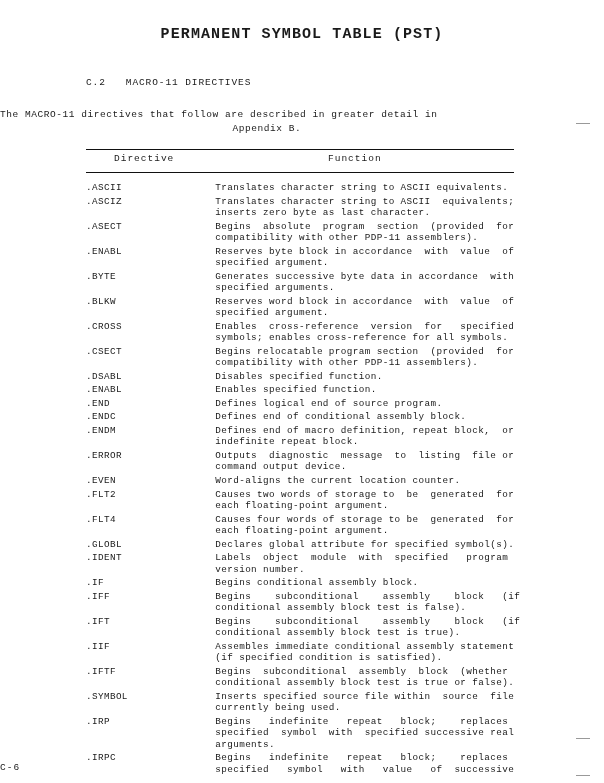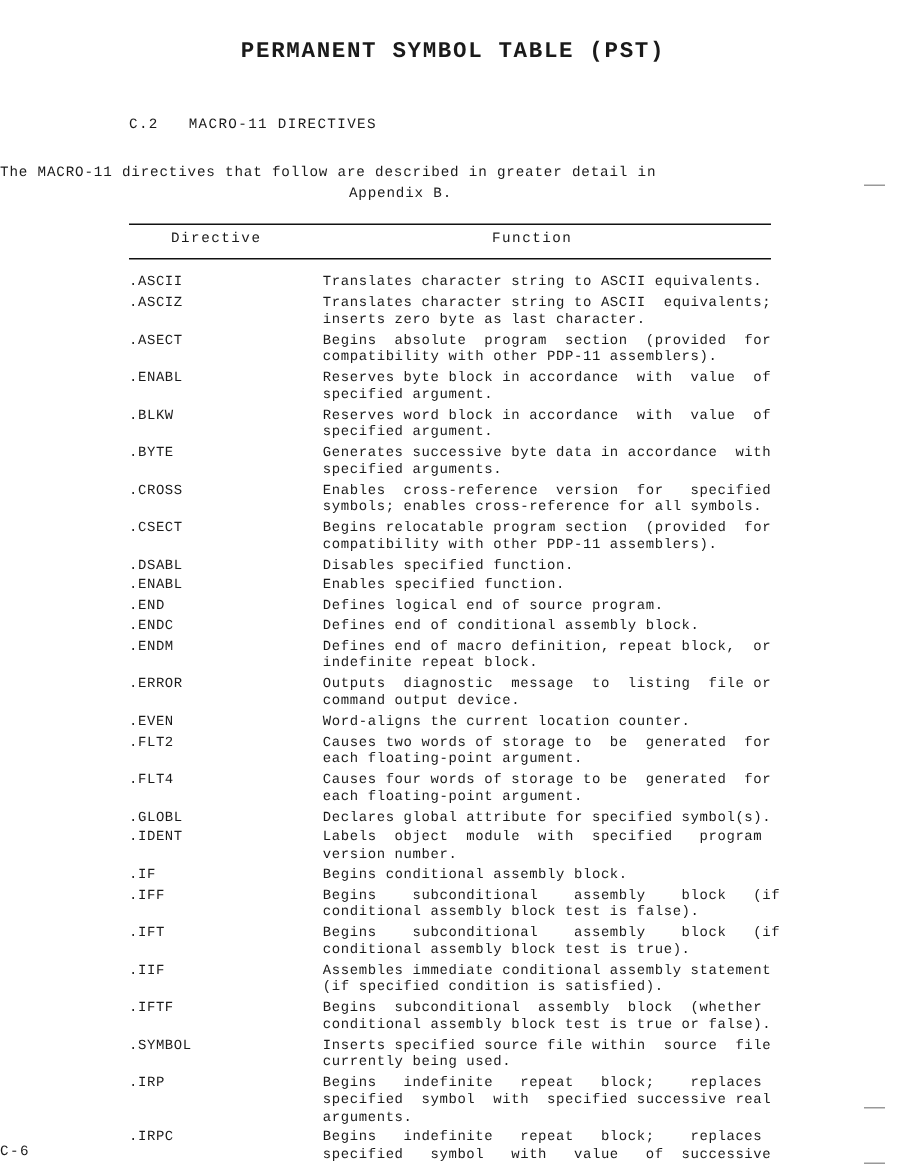--- a/index.html
+++ b/index.html
@@ -169,31 +169,31 @@
           </td>
         </tr>
         <tr>
           <td class="dir">.ENABL</td>
           <td class="fn">
             <div>Reserves byte block in accordance  with  value  of</div>
             <div>specified argument.</div>
           </td>
         </tr>
         <tr>
+          <td class="dir">.BYTE</td>
+          <td class="fn">
+            <div>Generates successive byte data in accordance  with</div>
+            <div>specified arguments.</div>
+          </td>
+        </tr>
+        <tr>
           <td class="dir">.BLKW</td>
           <td class="fn">
             <div>Reserves word block in accordance  with  value  of</div>
             <div>specified argument.</div>
-          </td>
-        </tr>
-        <tr>
-          <td class="dir">.BYTE</td>
-          <td class="fn">
-            <div>Generates successive byte data in accordance  with</div>
-            <div>specified arguments.</div>
           </td>
         </tr>
         <tr>
           <td class="dir">.CROSS</td>
           <td class="fn">
             <div>Enables  cross-reference  version  for   specified</div>
             <div>symbols; enables cross-reference for all symbols.</div>
           </td>
         </tr>
         <tr>

